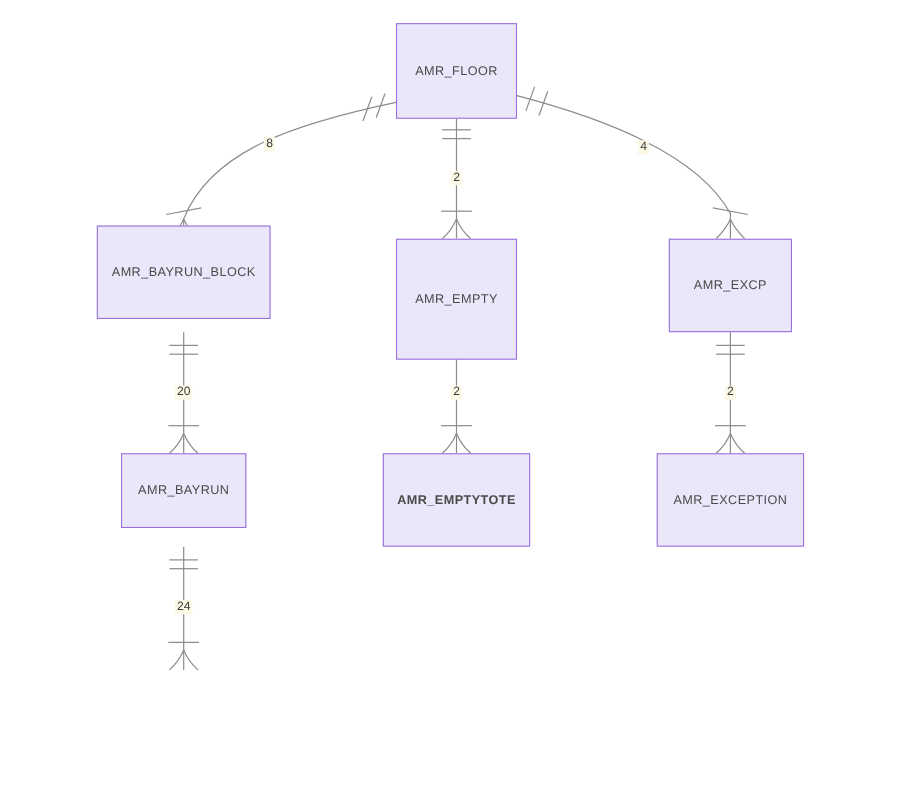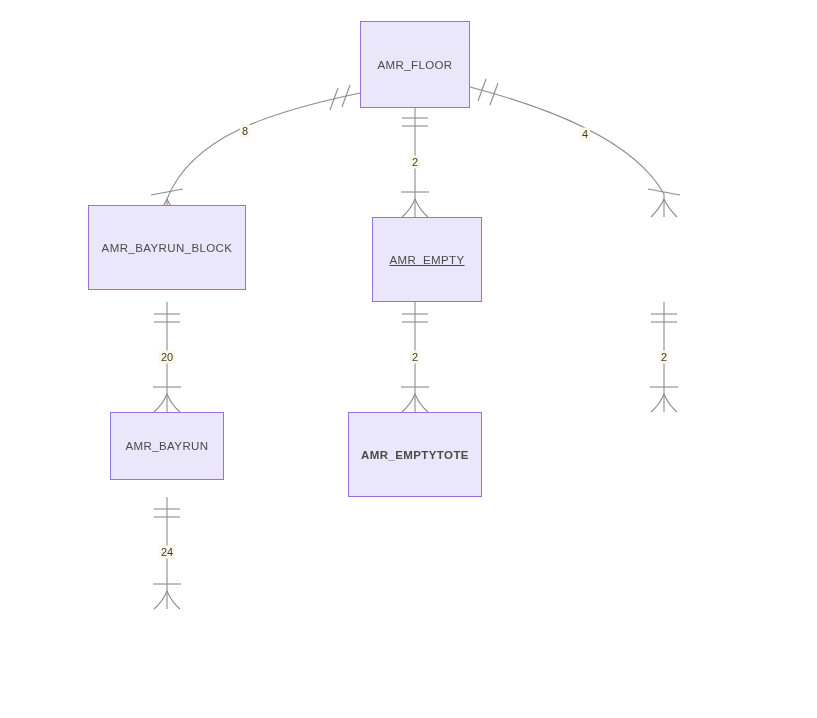--- a/index.html
+++ b/index.html
@@ -116,23 +116,25 @@
       <line class="edge" x1="154" y1="509" x2="180" y2="509"></line>
       <line class="edge" x1="154" y1="517" x2="180" y2="517"></line>
       <line class="edge" x1="153" y1="584" x2="181" y2="584"></line>
       <path class="edge" d="M167,591 C164,598 160,604 154,609"></path>
       <path class="edge" d="M167,591 C170,598 174,604 180,609"></path>
     </g>
   </svg>
 
   <div class="entity" style="left:360px; top:21px;  width:110px; height:87px;">AMR_FLOOR</div>
   <div class="entity" style="left:88px;  top:205px; width:158px; height:85px;">AMR_BAYRUN_BLOCK</div>
-  <div class="entity" style="left:372px; top:217px; width:110px; height:85px;text-decoration:underline;">AMR_EMPTY</div>
+  <div class="entity" style="left:360px; top:217px; width:110px; height:110px;">AMR_EMPTY</div>
+  <div class="entity" style="left:608px; top:217px; width:112px; height:85px;">AMR_EXCP</div>
   <div class="entity" style="left:110px; top:412px; width:114px; height:68px;">AMR_BAYRUN</div>
   <div class="entity" style="left:348px; top:412px; width:134px; height:85px;font-weight:bold;">AMR_EMPTYTOTE</div>
+  <div class="entity" style="left:597px; top:412px; width:134px; height:85px;">AMR_EXCEPTION</div>
 
   <div class="edge-label" style="left:245px; top:131px;">8</div>
   <div class="edge-label" style="left:415px; top:162px;">2</div>
   <div class="edge-label" style="left:585px; top:134px;">4</div>
   <div class="edge-label" style="left:167px; top:357px;">20</div>
   <div class="edge-label" style="left:415px; top:357px;">2</div>
   <div class="edge-label" style="left:664px; top:357px;">2</div>
   <div class="edge-label" style="left:167px; top:552px;">24</div>
 
 </div>

